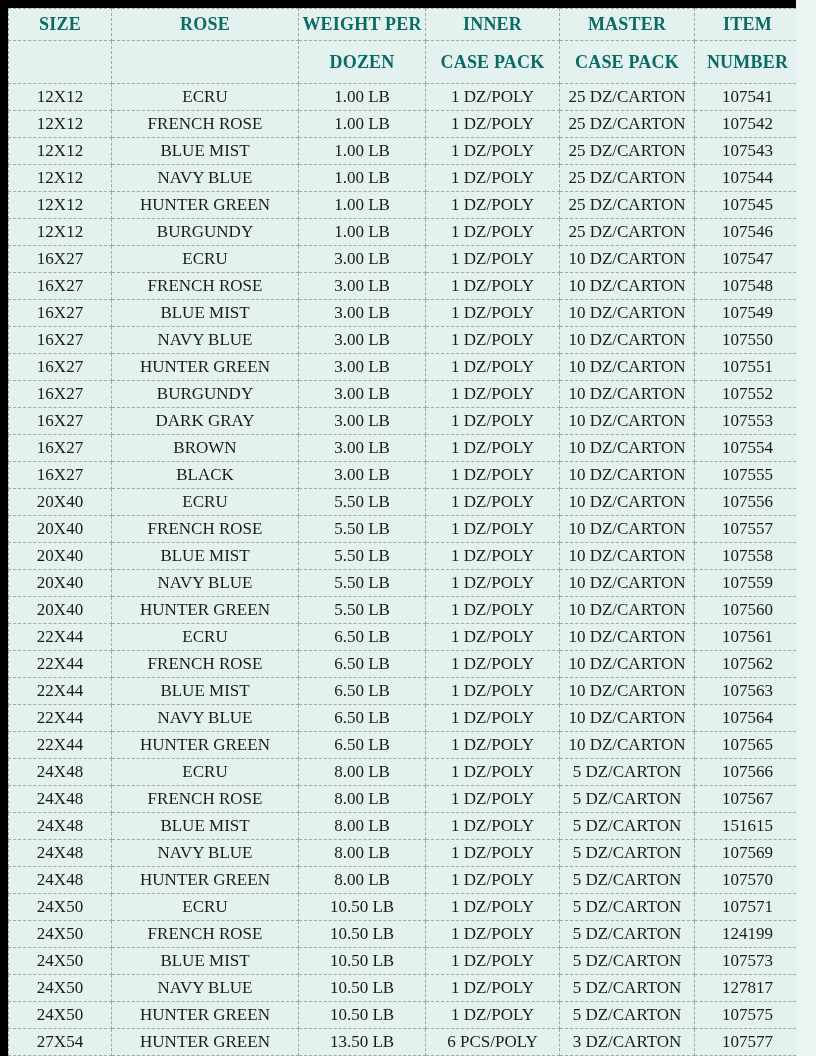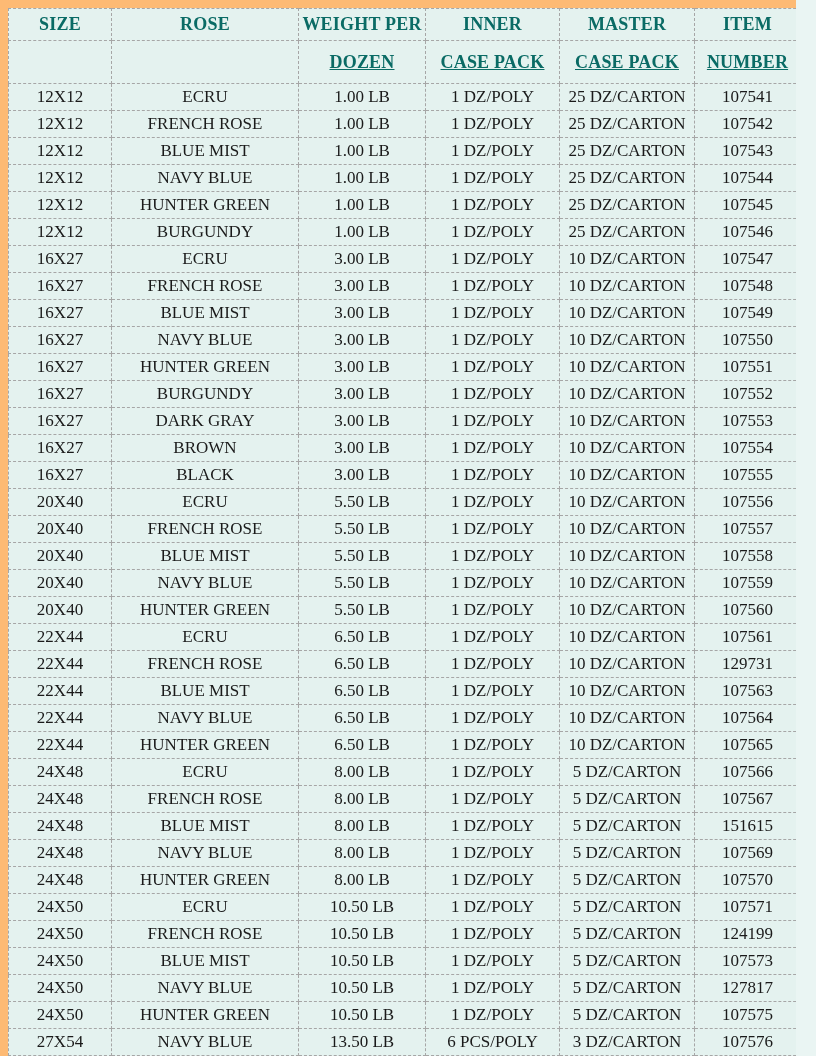--- a/index.html
+++ b/index.html
@@ -9,21 +9,21 @@
     height: 1056px;
     background: #eaf5f3;
     font-family: "Liberation Serif", "DejaVu Serif", serif;
     -webkit-font-smoothing: antialiased;
   }
 
   #page {
     position: relative;
     width: 796px;
     height: 1056px;
-    background: #fdba74;
+    background: #000000;
     overflow: hidden;
     box-sizing: border-box;
   }
 
   
   table.spec {
     position: absolute;
     left: 8px;
     top: 8px;
     width: 792px;
@@ -58,21 +58,20 @@
     font-weight: bold;
     font-size: 18px;
     letter-spacing: 0.2px;
     height: 31px;
     line-height: 31px;
   }
   table.spec thead tr.hdr-2 th {
     height: 42px;
     line-height: 42px;
     vertical-align: middle;
-    text-decoration: underline;
   }
 
   
   table.spec tbody td {
     color: #1a1a1a;
     font-size: 17px;
     height: 26px;
     line-height: 26px;
   }
 
@@ -280,21 +279,21 @@
           <td>1 DZ/POLY</td>
           <td>10 DZ/CARTON</td>
           <td>107561</td>
         </tr>
         <tr>
           <td>22X44</td>
           <td>FRENCH ROSE</td>
           <td>6.50 LB</td>
           <td>1 DZ/POLY</td>
           <td>10 DZ/CARTON</td>
-          <td>129731</td>
+          <td>107562</td>
         </tr>
         <tr>
           <td>22X44</td>
           <td>BLUE MIST</td>
           <td>6.50 LB</td>
           <td>1 DZ/POLY</td>
           <td>10 DZ/CARTON</td>
           <td>107563</td>
         </tr>
         <tr>
@@ -385,28 +384,20 @@
           <td>5 DZ/CARTON</td>
           <td>127817</td>
         </tr>
         <tr>
           <td>24X50</td>
           <td>HUNTER GREEN</td>
           <td>10.50 LB</td>
           <td>1 DZ/POLY</td>
           <td>5 DZ/CARTON</td>
           <td>107575</td>
-        </tr>
-        <tr>
-          <td>27X54</td>
-          <td>NAVY BLUE</td>
-          <td>13.50 LB</td>
-          <td>6 PCS/POLY</td>
-          <td>3 DZ/CARTON</td>
-          <td>107576</td>
         </tr>
         <tr>
           <td>27X54</td>
           <td>HUNTER GREEN</td>
           <td>13.50 LB</td>
           <td>6 PCS/POLY</td>
           <td>3 DZ/CARTON</td>
           <td>107577</td>
         </tr>
       </tbody>

